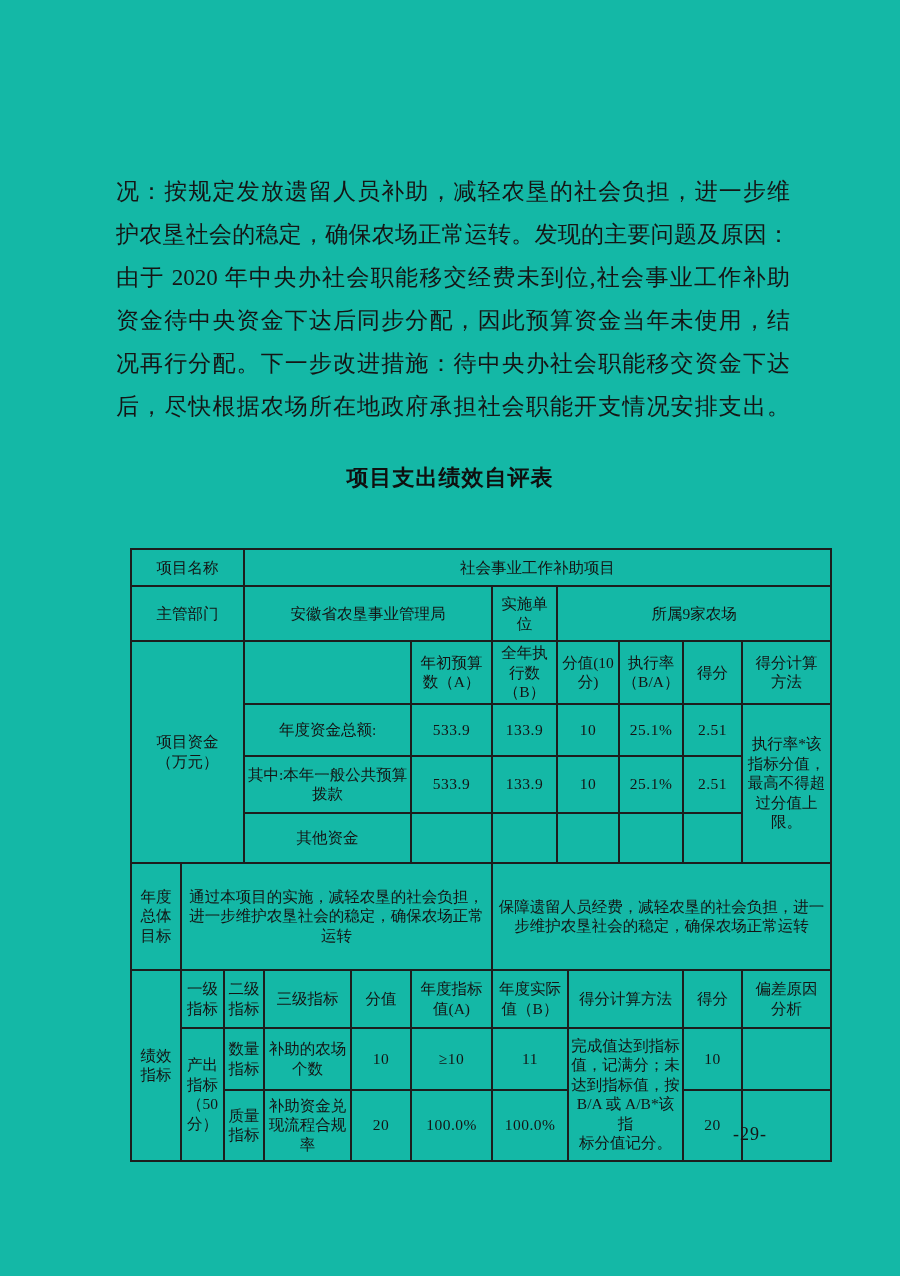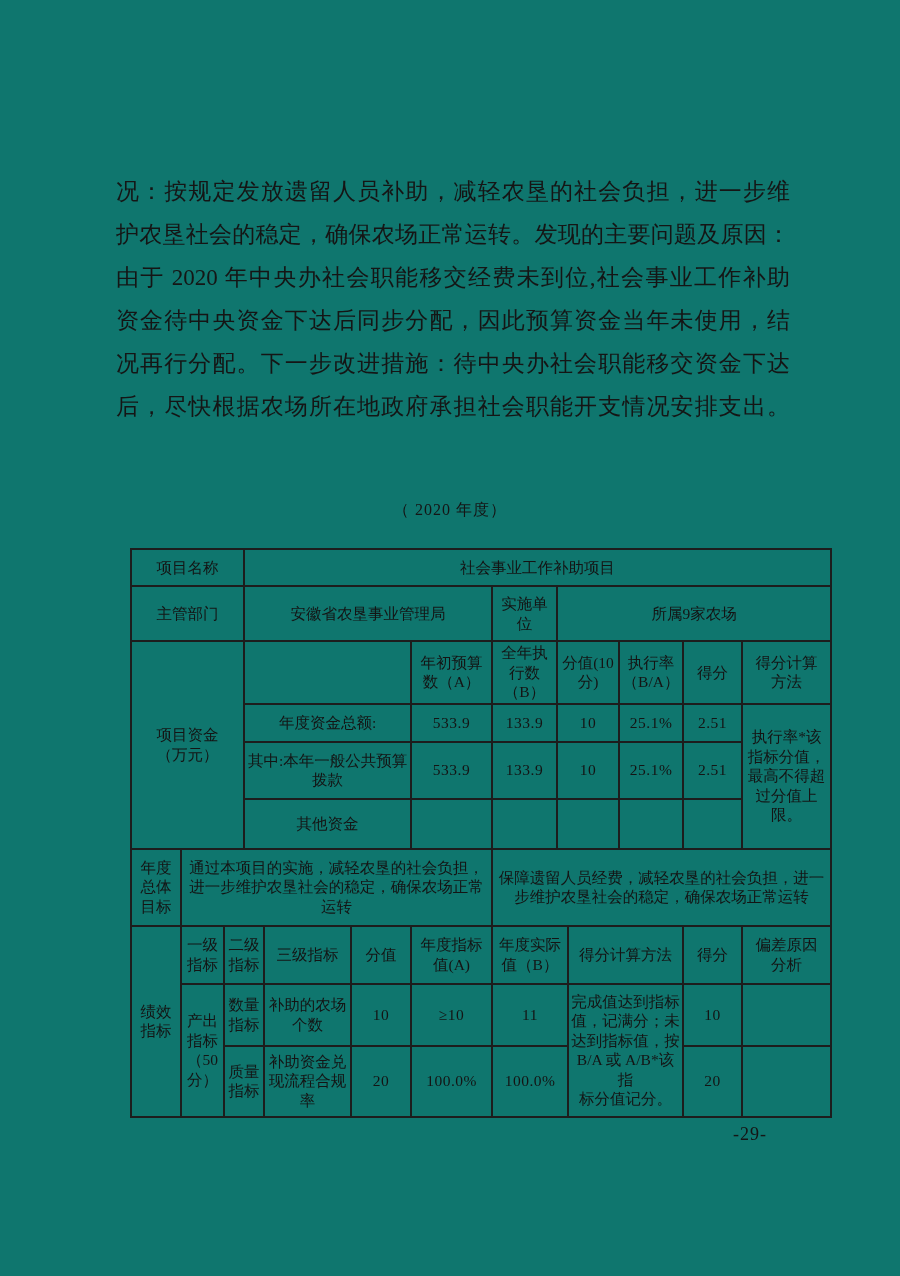--- a/index.html
+++ b/index.html
@@ -1,18 +1,18 @@
 <!DOCTYPE html>
 <html><head>
 <meta charset="utf-8">
 <style>
   html,body { margin:0; padding:0; background:#e8e8e8; }
   .sheet {
     position:relative; width:900px; height:1276px; margin:0 auto;
-    background:#0f766e; color:#111;
+    background:#14b8a6; color:#111;
     font-family:"Liberation Serif","DejaVu Serif",serif;
     overflow:hidden;
   }
   
   .body-text { position:absolute; left:116px; top:170px; width:674px; }
   .body-line {
     height:43px; line-height:43px; font-size:23px;
     text-align:justify; text-align-last:justify;
     color:#151515;
   }
@@ -56,21 +56,21 @@
 
   <div class="body-text">
     <div class="body-line">况：按规定发放遗留人员补助，减轻农垦的社会负担，进一步维</div>
     <div class="body-line">护农垦社会的稳定，确保农场正常运转。发现的主要问题及原因：</div>
     <div class="body-line">由于 2020 年中央办社会职能移交经费未到位,社会事业工作补助</div>
     <div class="body-line">资金待中央资金下达后同步分配，因此预算资金当年未使用，结</div>
     <div class="body-line">况再行分配。下一步改进措施：待中央办社会职能移交资金下达</div>
     <div class="body-line">后，尽快根据农场所在地政府承担社会职能开支情况安排支出。</div>
   </div>
 
-  <div class="doc-subtitle">（ 2020 年度）</div>
+  <div class="doc-title">项目支出绩效自评表</div>
 
   <table class="selfeval">
     <colgroup>
       <col style="width:50px">
         <col style="width:43px">
         <col style="width:20px">
       <col style="width:20px">
         <col style="width:87px">
         <col style="width:60px">
       <col style="width:81px">
@@ -106,21 +106,21 @@
 行数（B）</td>
       <td colspan="2" class="hdr">分值(10
 分)</td>
       <td class="hdr">执行率
 （B/A）</td>
       <td class="hdr">得分</td>
       <td class="hdr">得分计算
 方法</td>
     </tr>
 
-    <tr style="height:38px">
+    <tr style="height:52px">
       <td colspan="3">年度资金总额:</td>
       <td class="num">533.9</td>
       <td class="num">133.9</td>
       <td colspan="2" class="num">10</td>
       <td class="num">25.1%</td>
       <td class="num">2.51</td>
       <td rowspan="3" class="note-left">执行率*该
 指标分值，
 最高不得超
 过分值上
@@ -139,21 +139,21 @@
 
     <tr style="height:50px">
       <td colspan="3">其他资金</td>
       <td></td>
       <td></td>
       <td colspan="2"></td>
       <td></td>
       <td></td>
     </tr>
 
-    <tr style="height:77px">
+    <tr style="height:107px">
       <td class="hdr">年度
 总体
 目标</td>
       <td colspan="6" class="goal-text">通过本项目的实施，减轻农垦的社会负担，
 进一步维护农垦社会的稳定，确保农场正常
 运转</td>
       <td colspan="6" class="goal-text">保障遗留人员经费，减轻农垦的社会负担，进一
 步维护农垦社会的稳定，确保农场正常运转</td>
     </tr>
 

